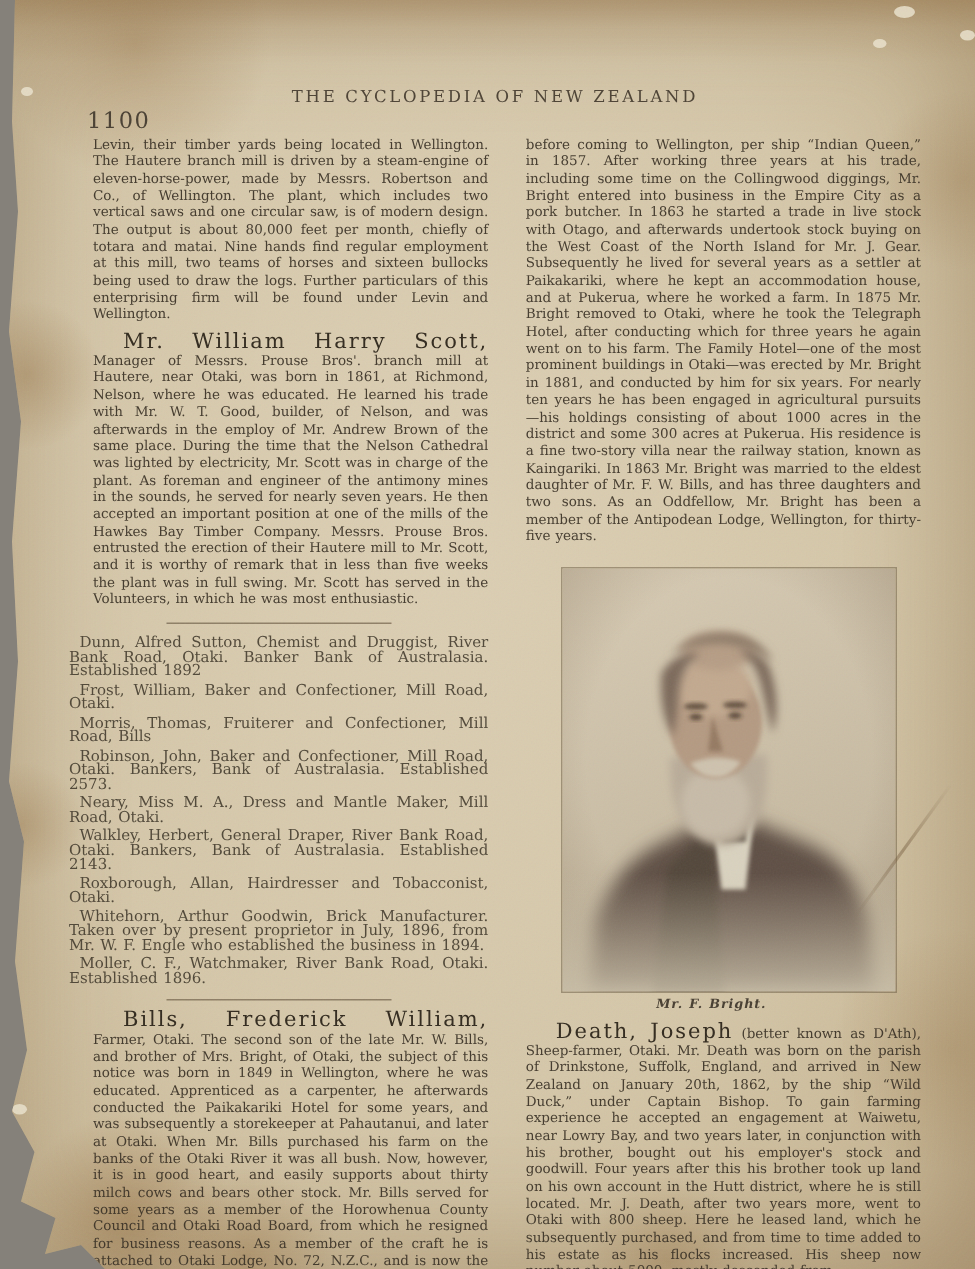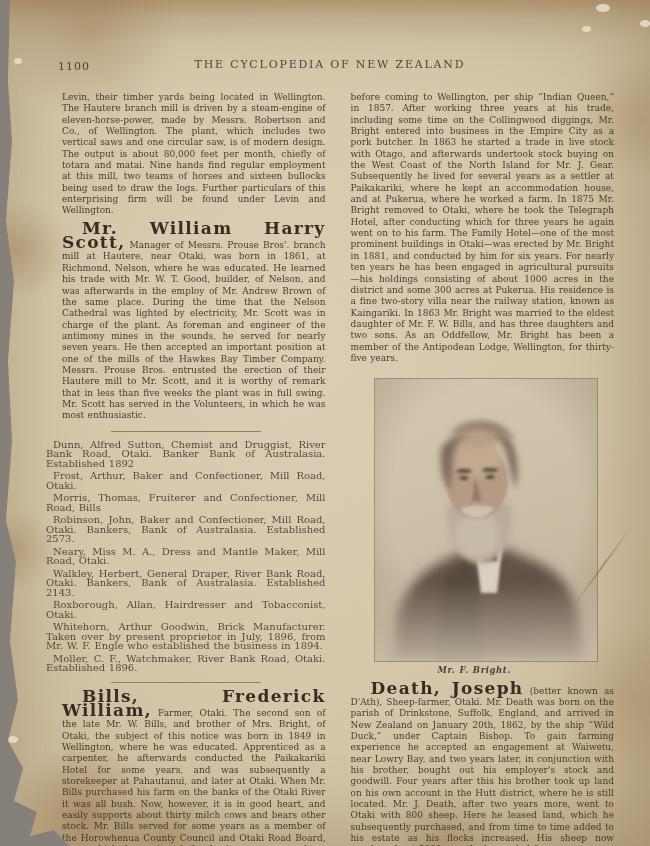--- a/index.html
+++ b/index.html
@@ -16,28 +16,28 @@
       radial-gradient(circle at 642px 120px, rgba(150,115,70,.28), rgba(150,115,70,0) 60px),
       radial-gradient(circle at 634px 700px, rgba(150,115,70,.26), rgba(150,115,70,0) 80px),
       radial-gradient(circle at 90px 30px, rgba(146,108,62,.35), rgba(146,108,62,0) 90px),
       linear-gradient(180deg, rgba(146,108,62,.40) 0, rgba(146,108,62,.14) 18px, rgba(146,108,62,0) 42px),
       radial-gradient(ellipse at 45% 40%, #dccfb4 0%, #d5c7a9 55%, #c9b896 85%, #bda988 100%);
     box-shadow:inset 0 0 70px 15px rgba(122,92,52,.30);}
   .chip{position:absolute;border-radius:50%;background:#eae2cd;opacity:.85;}
   .crease{position:absolute;width:2px;height:110px;left:601px;top:512px;
     transform:rotate(36deg);background:linear-gradient(rgba(110,85,55,0),rgba(110,85,55,.45),rgba(110,85,55,0));}
   .header{position:absolute;left:46px;top:56px;width:568px;height:16px;}
-  .pageno{position:absolute;left:12px;top:4px;font-size:11px;letter-spacing:1px;color:#4a4033;}
+  .pageno{position:absolute;left:12px;top:15px;font-size:15px;letter-spacing:1px;color:#4a4033;}
   .ptitle{position:absolute;left:0;right:0;top:2px;text-align:center;font-size:11px;
     letter-spacing:1.8px;color:#4c4234;}
   .content{position:absolute;left:46px;top:92px;width:568px;display:flex;gap:9px;}
   .col{width:280px;font-size:9px;line-height:11.35px;text-align:justify;word-spacing:.5px;}
   .col p{margin:0 0 4px 16px;}
   .section{text-indent:20px;margin-top:6px !important;}
-  .headword{font-weight:bold;letter-spacing:1.3px;font-size:17px;color:#322a1e;}
+  .headword{font-weight:normal;letter-spacing:1.3px;font-size:14px;color:#322a1e;}
   .rule{width:150px;height:1px;background:rgba(124,108,84,.8);margin:9px auto 8px auto;}
   .dir-entry{font-size:10px;line-height:9.5px;text-indent:7px;margin:0 0 3px 0 !important;
     color:rgba(62,53,40,.88);}
   .photo-wrap{width:200px;margin:14px auto 0 auto;}
   .photo{width:222px;height:282px;border:1px solid rgba(110,95,70,.55);display:block;}
   .caption{text-align:center;font-style:italic;font-weight:bold;font-size:8.5px;
     letter-spacing:.6px;margin:3px 0 2px 0 !important;color:#473e31;text-indent:0;}
   .noise{position:absolute;left:0;top:0;pointer-events:none;opacity:.06;}
 </style>
 </head>
@@ -53,21 +53,21 @@
   <div class="content">
 
     <div class="col">
       <p>Levin, their timber yards being located in Wellington.  The Hautere branch mill is driven by a steam-engine of eleven-horse-power, made by Messrs. Robertson and Co., of Wellington.  The plant, which includes two vertical saws and one circular saw, is of modern design.  The output is about 80,000 feet per month, chiefly of totara and matai.  Nine hands find regular employment at this mill, two teams of horses and sixteen bullocks being used to draw the logs.  Further particulars of this enterprising firm will be found under Levin and Wellington.</p>
 
       <p class="section"><span class="headword">Mr. William Harry Scott,</span><span> Manager of Messrs. Prouse Bros'. branch mill at Hautere, near Otaki, was born in 1861, at Richmond, Nelson, where he was educated.  He learned his trade with Mr. W. T. Good, builder, of Nelson, and was afterwards in the employ of Mr. Andrew Brown of the same place. During the time that the Nelson Cathedral was lighted by electricity, Mr. Scott was in charge of the plant.  As foreman and engineer of the antimony mines in the sounds, he served for nearly seven years. He then accepted an important position at one of the mills of the Hawkes Bay Timber Company.  Messrs. Prouse Bros. entrusted the erection of their Hautere mill to Mr. Scott, and it is worthy of remark that in less than five weeks the plant was in full swing.  Mr. Scott has served in the Volunteers, in which he was most enthusiastic.</span></p>
 
       <div class="rule"></div>
 
       <p class="dir-entry">Dunn, Alfred Sutton, Chemist and Druggist, River Bank Road, Otaki.  Banker Bank of Australasia.  Established 1892</p>
-      <p class="dir-entry">Frost, Arthur, Baker and Confectioner, Mill Road, Otaki.</p>
+      <p class="dir-entry">Frost, William, Baker and Confectioner, Mill Road, Otaki.</p>
       <p class="dir-entry">Morris, Thomas, Fruiterer and Confectioner, Mill Road, Bills</p>
       <p class="dir-entry">Robinson, John, Baker and Confectioner, Mill Road, Otaki.  Bankers, Bank of Australasia.  Established 2573.</p>
       <p class="dir-entry">Neary, Miss M. A., Dress and Mantle Maker, Mill Road, Otaki.</p>
       <p class="dir-entry">Walkley, Herbert, General Draper, River Bank Road, Otaki.  Bankers, Bank of Australasia.  Established 2143.</p>
       <p class="dir-entry">Roxborough, Allan, Hairdresser and Tobacconist, Otaki.</p>
       <p class="dir-entry">Whitehorn, Arthur Goodwin, Brick Manufacturer.  Taken over by present proprietor in July, 1896, from Mr. W. F. Engle who established the business in 1894.</p>
       <p class="dir-entry">Moller, C. F., Watchmaker, River Bank Road, Otaki.  Established 1896.</p>
 
       <div class="rule"></div>
 

